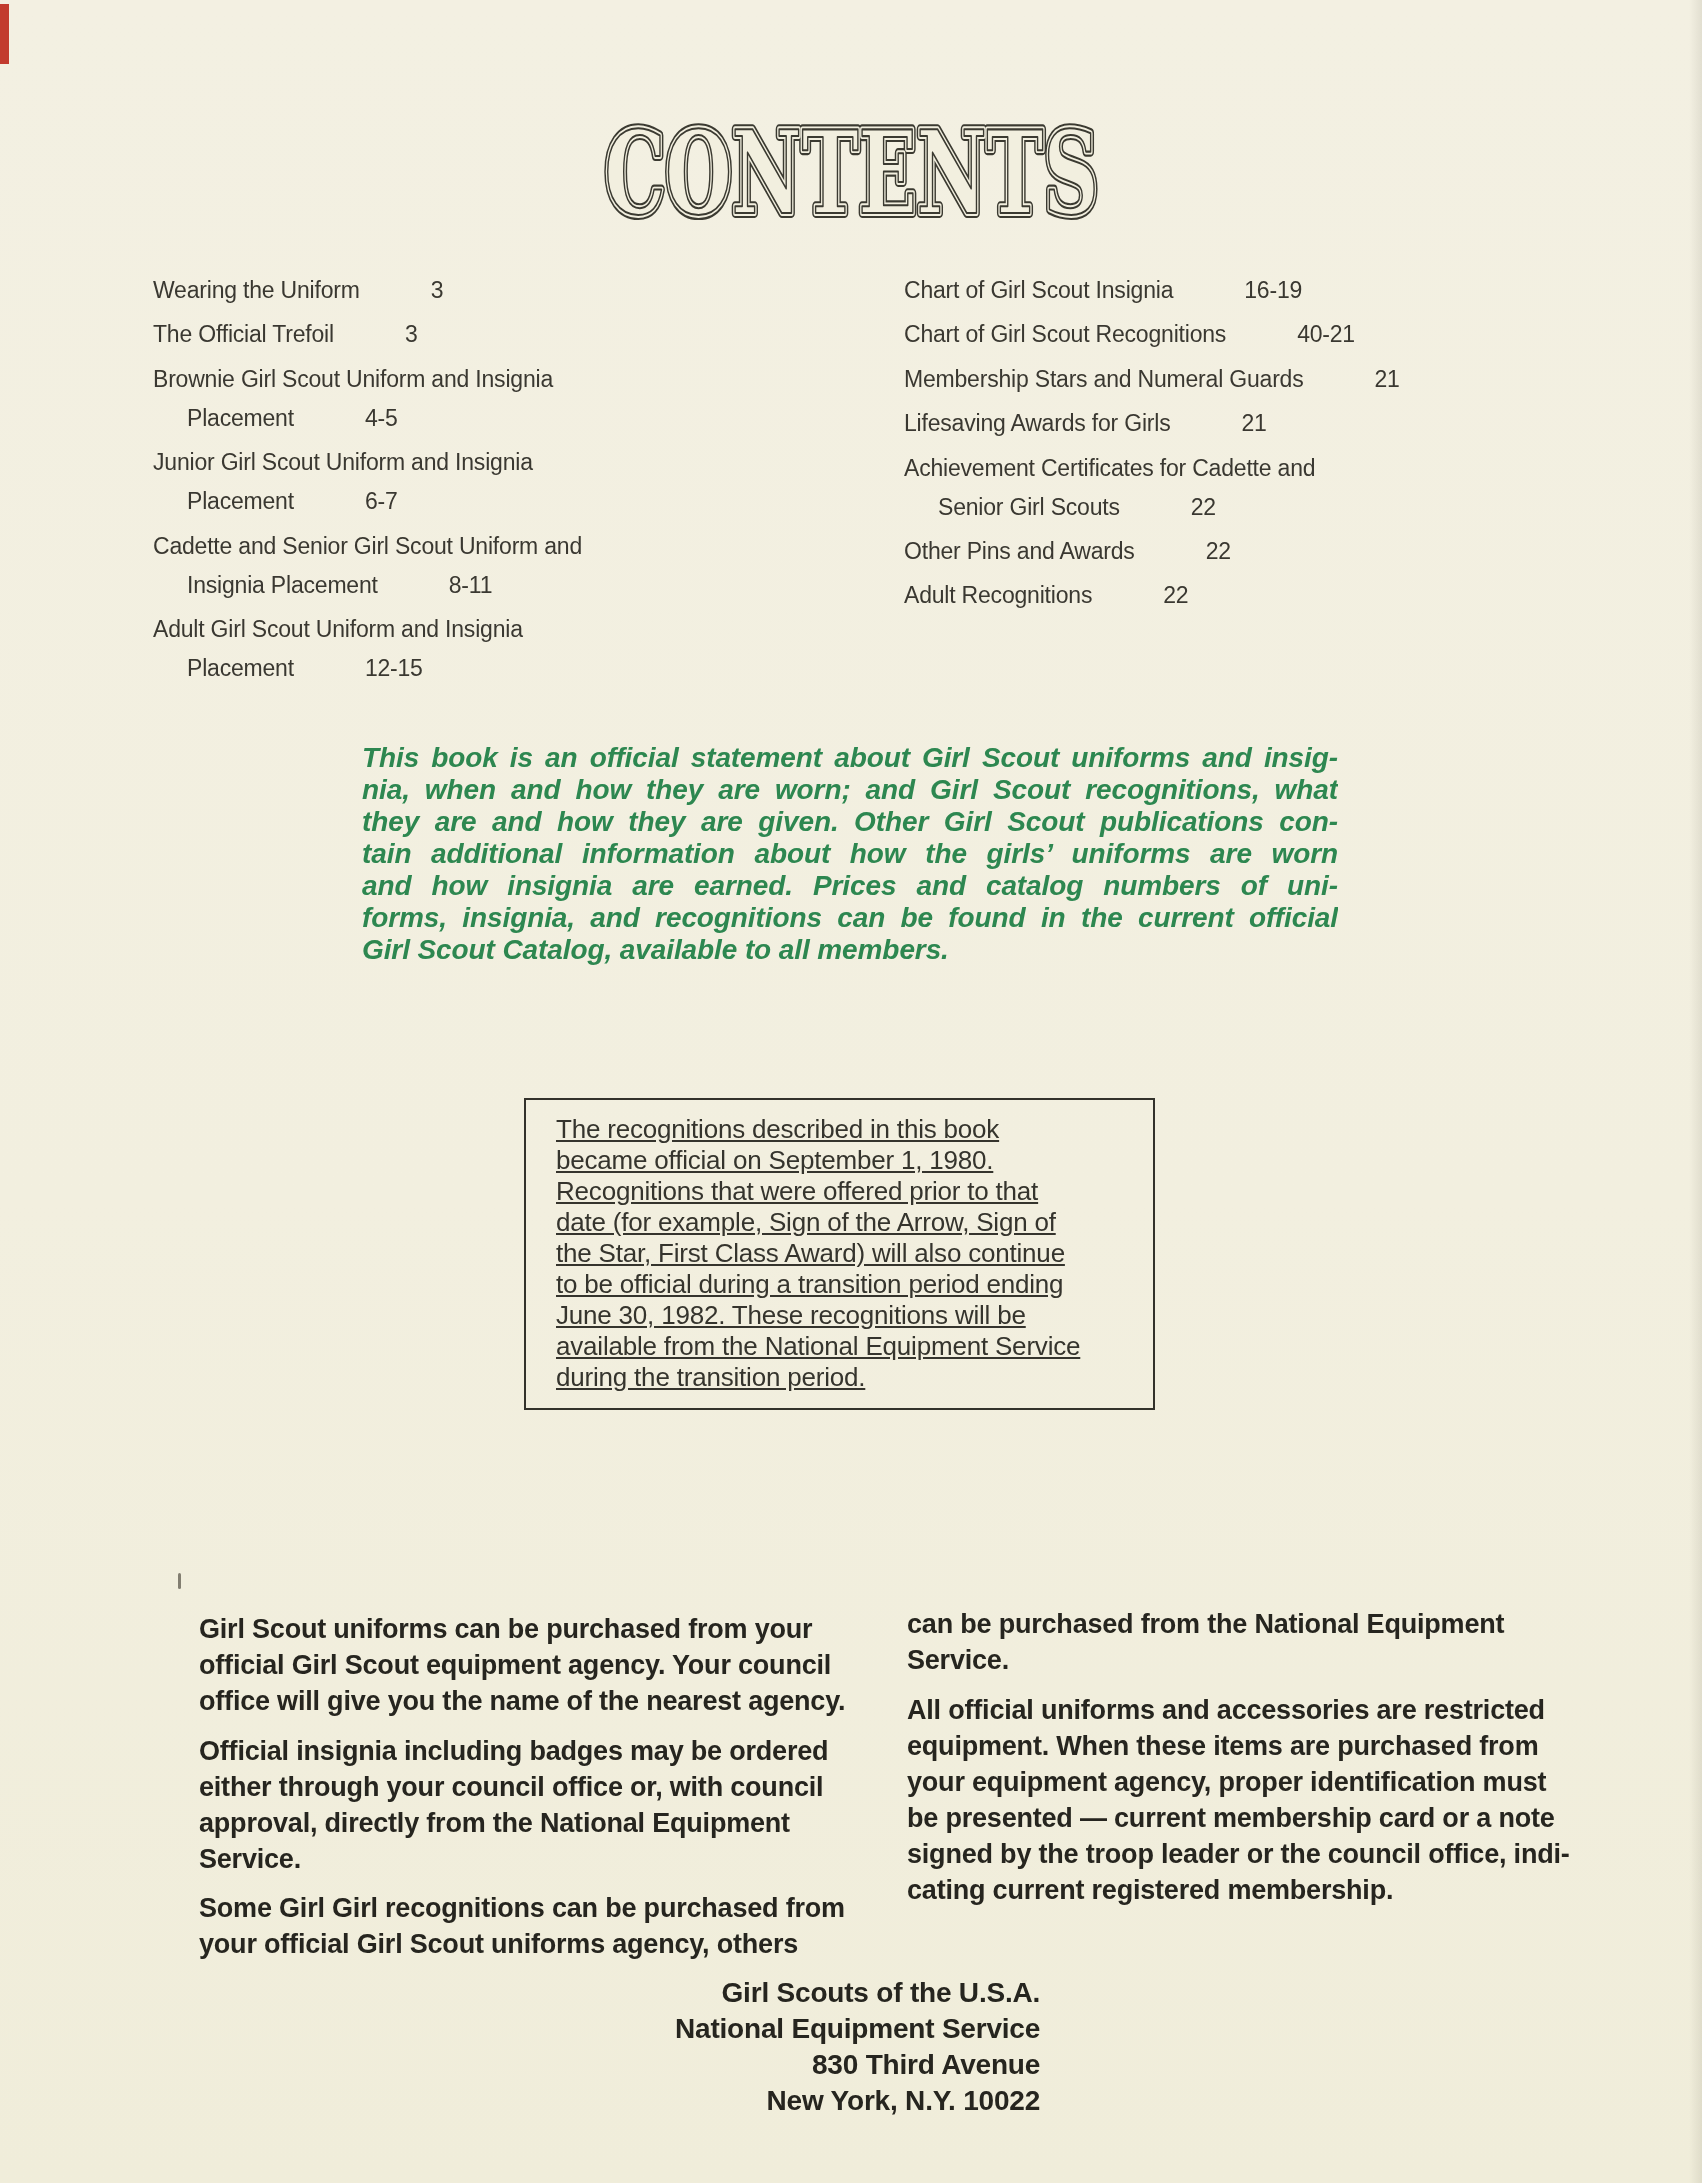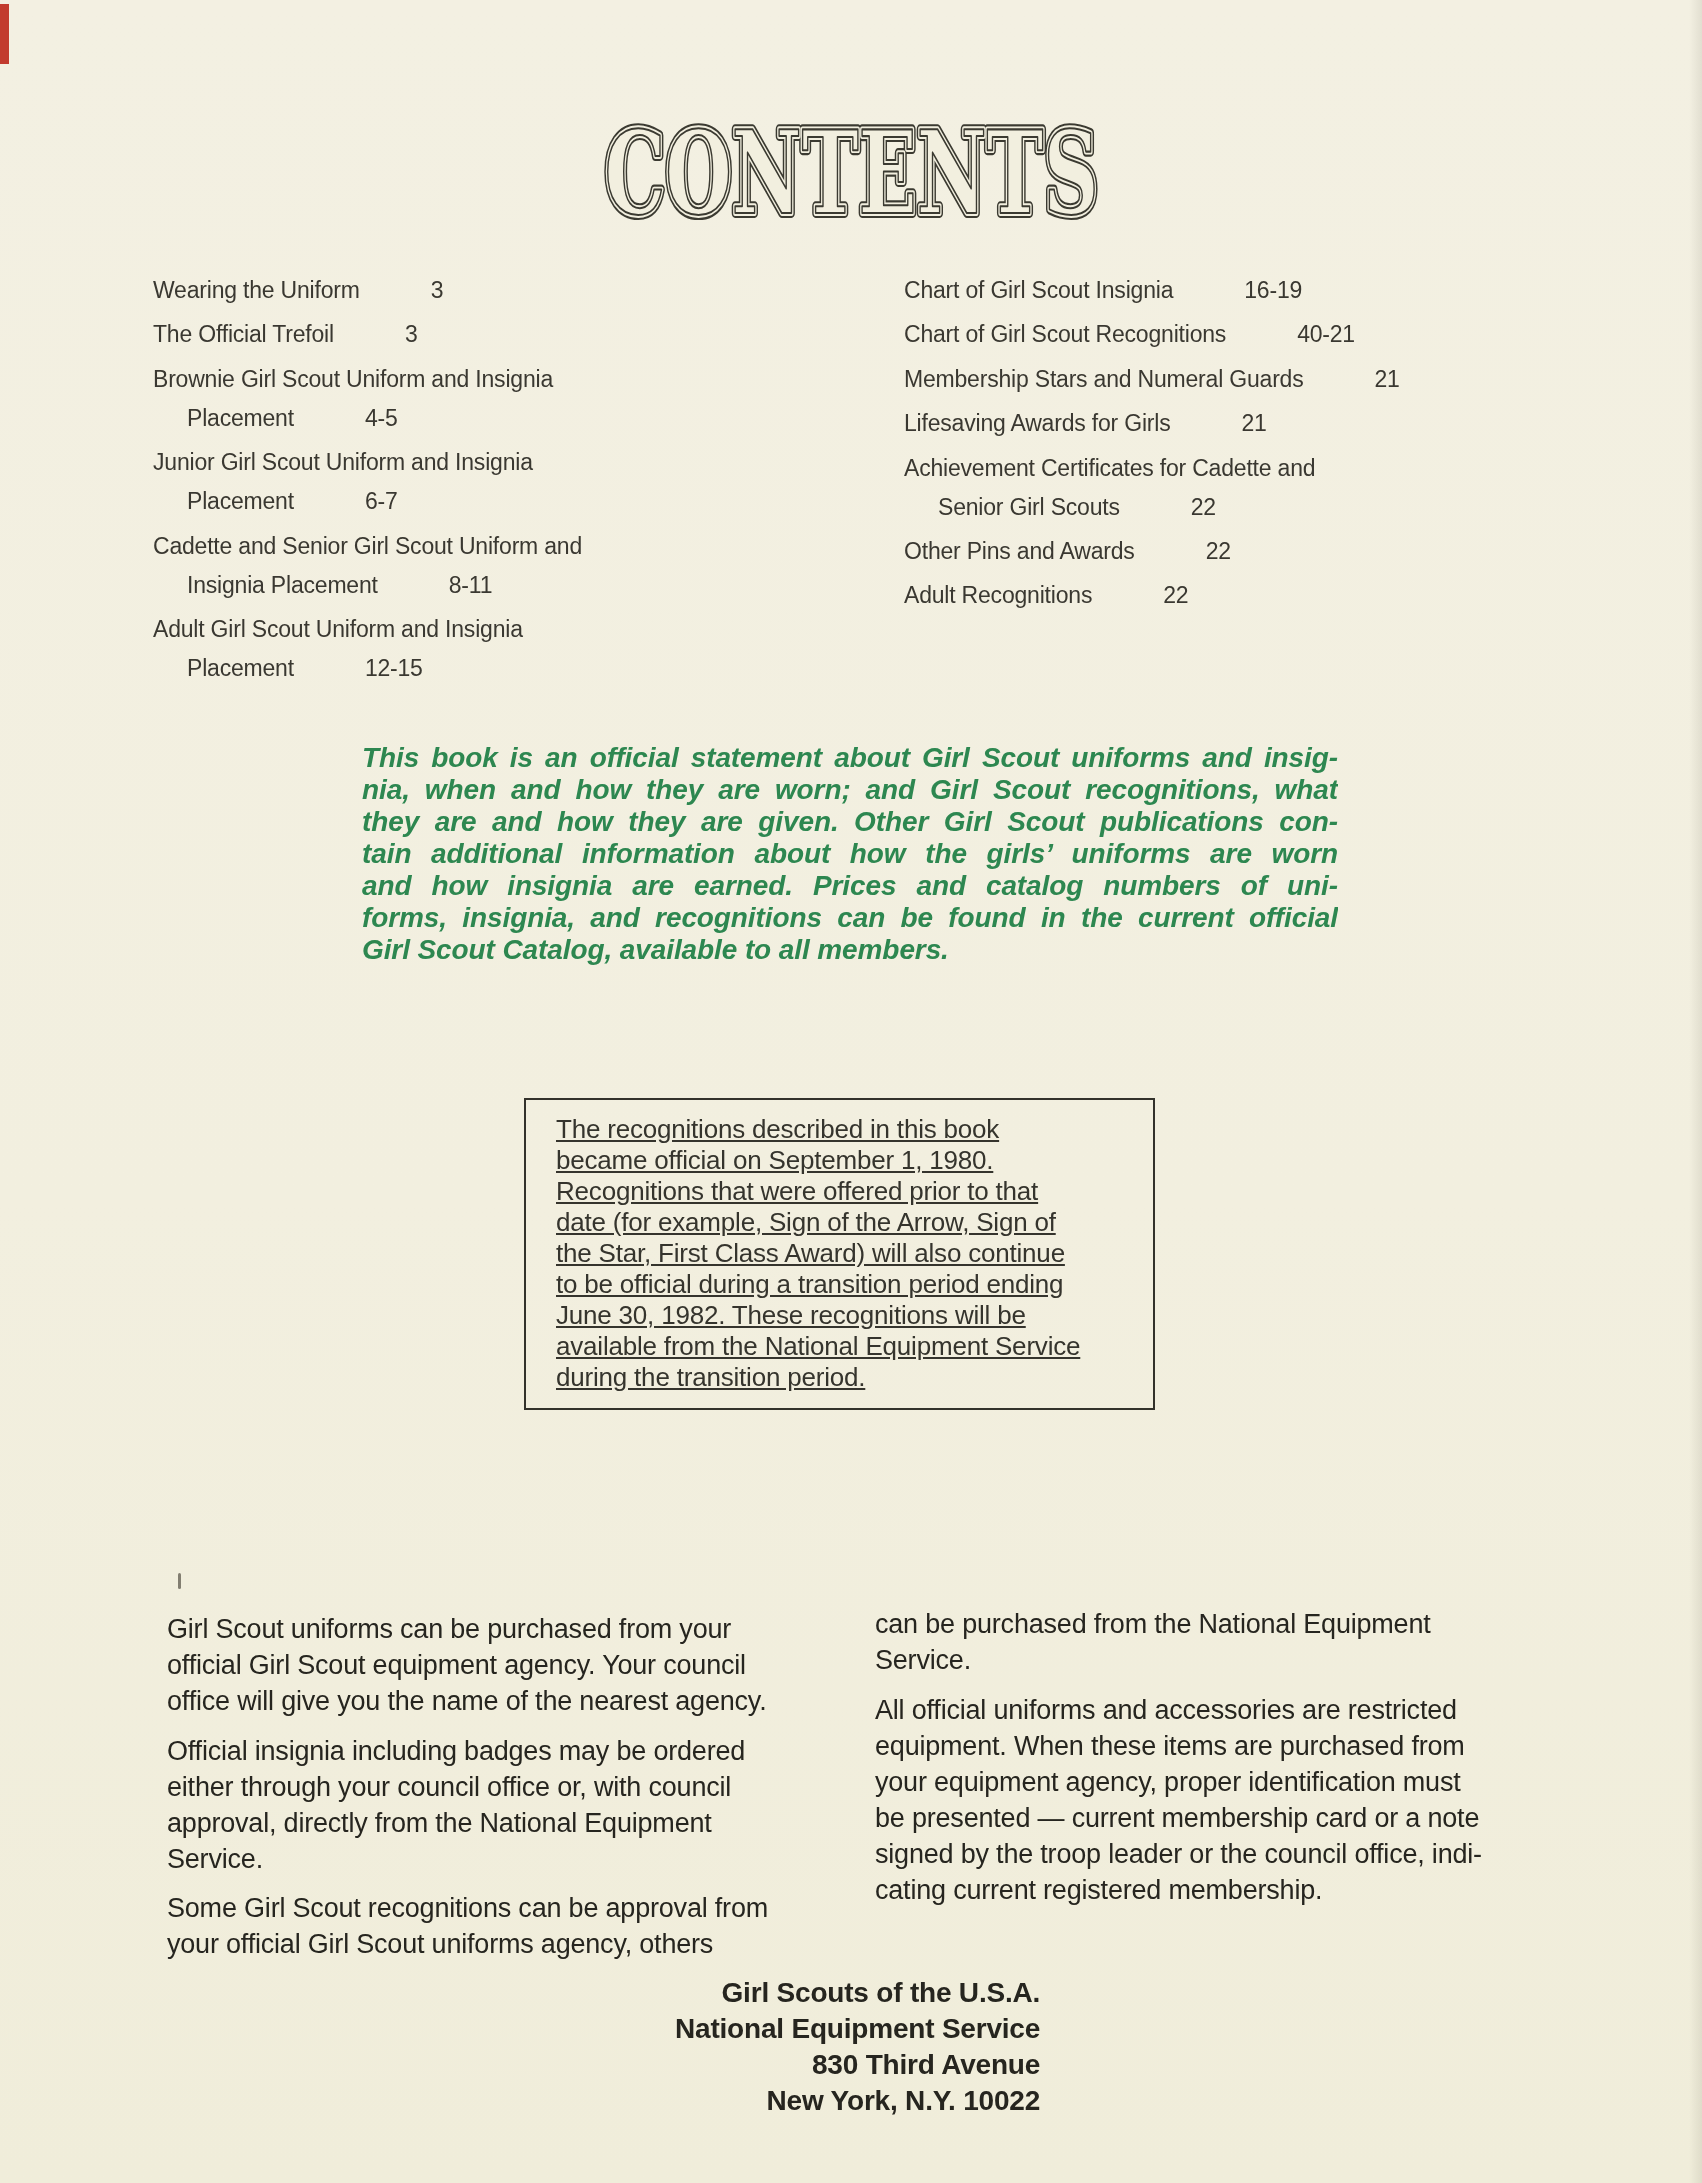--- a/index.html
+++ b/index.html
@@ -47,21 +47,21 @@
 
   
   .notice{
     position:absolute;left:524px;top:1098px;width:631px;box-sizing:border-box;
     border:2.7px solid #33322b;padding:13.6px 20.4px 15px 30px;
     font-size:26px;color:#35342d;text-decoration:underline;
   }
   .n-line{line-height:31px;white-space:nowrap;}
 
   
-  .col-a,.col-b{position:absolute;font-weight:normal;font-size:27px;color:#26251f;}
+  .col-a,.col-b{position:absolute;font-weight:bold;font-size:27px;color:#26251f;margin-left:32px;}
   .col-a{left:167px;top:1611px;}
   .col-b{left:875px;top:1606px;}
   .para{margin-bottom:13.6px;}
   .p-line{line-height:36px;white-space:nowrap;}
 
   
   .address{position:absolute;left:675px;top:1975px;font-weight:bold;font-size:28px;color:#26251f;text-align:right;}
   .a-line{line-height:36px;white-space:nowrap;}
 
   .stray{position:absolute;left:178px;top:1573px;width:3.4px;height:16.3px;background:#6e6a5e;border-radius:2px;opacity:.85;}
@@ -161,21 +161,21 @@
       <div class="p-line">official Girl Scout equipment agency. Your council</div>
       <div class="p-line">office will give you the name of the nearest agency.</div>
     </div>
     <div class="para">
       <div class="p-line">Official insignia including badges may be ordered</div>
       <div class="p-line">either through your council office or, with council</div>
       <div class="p-line">approval, directly from the National Equipment</div>
       <div class="p-line">Service.</div>
     </div>
     <div class="para">
-      <div class="p-line">Some Girl Scout recognitions can be approval from</div>
+      <div class="p-line">Some Girl Girl recognitions can be purchased from</div>
       <div class="p-line">your official Girl Scout uniforms agency, others</div>
     </div>
   </div>
 
   <div class="col-b">
     <div class="para">
       <div class="p-line">can be purchased from the National Equipment</div>
       <div class="p-line">Service.</div>
     </div>
     <div class="para">

